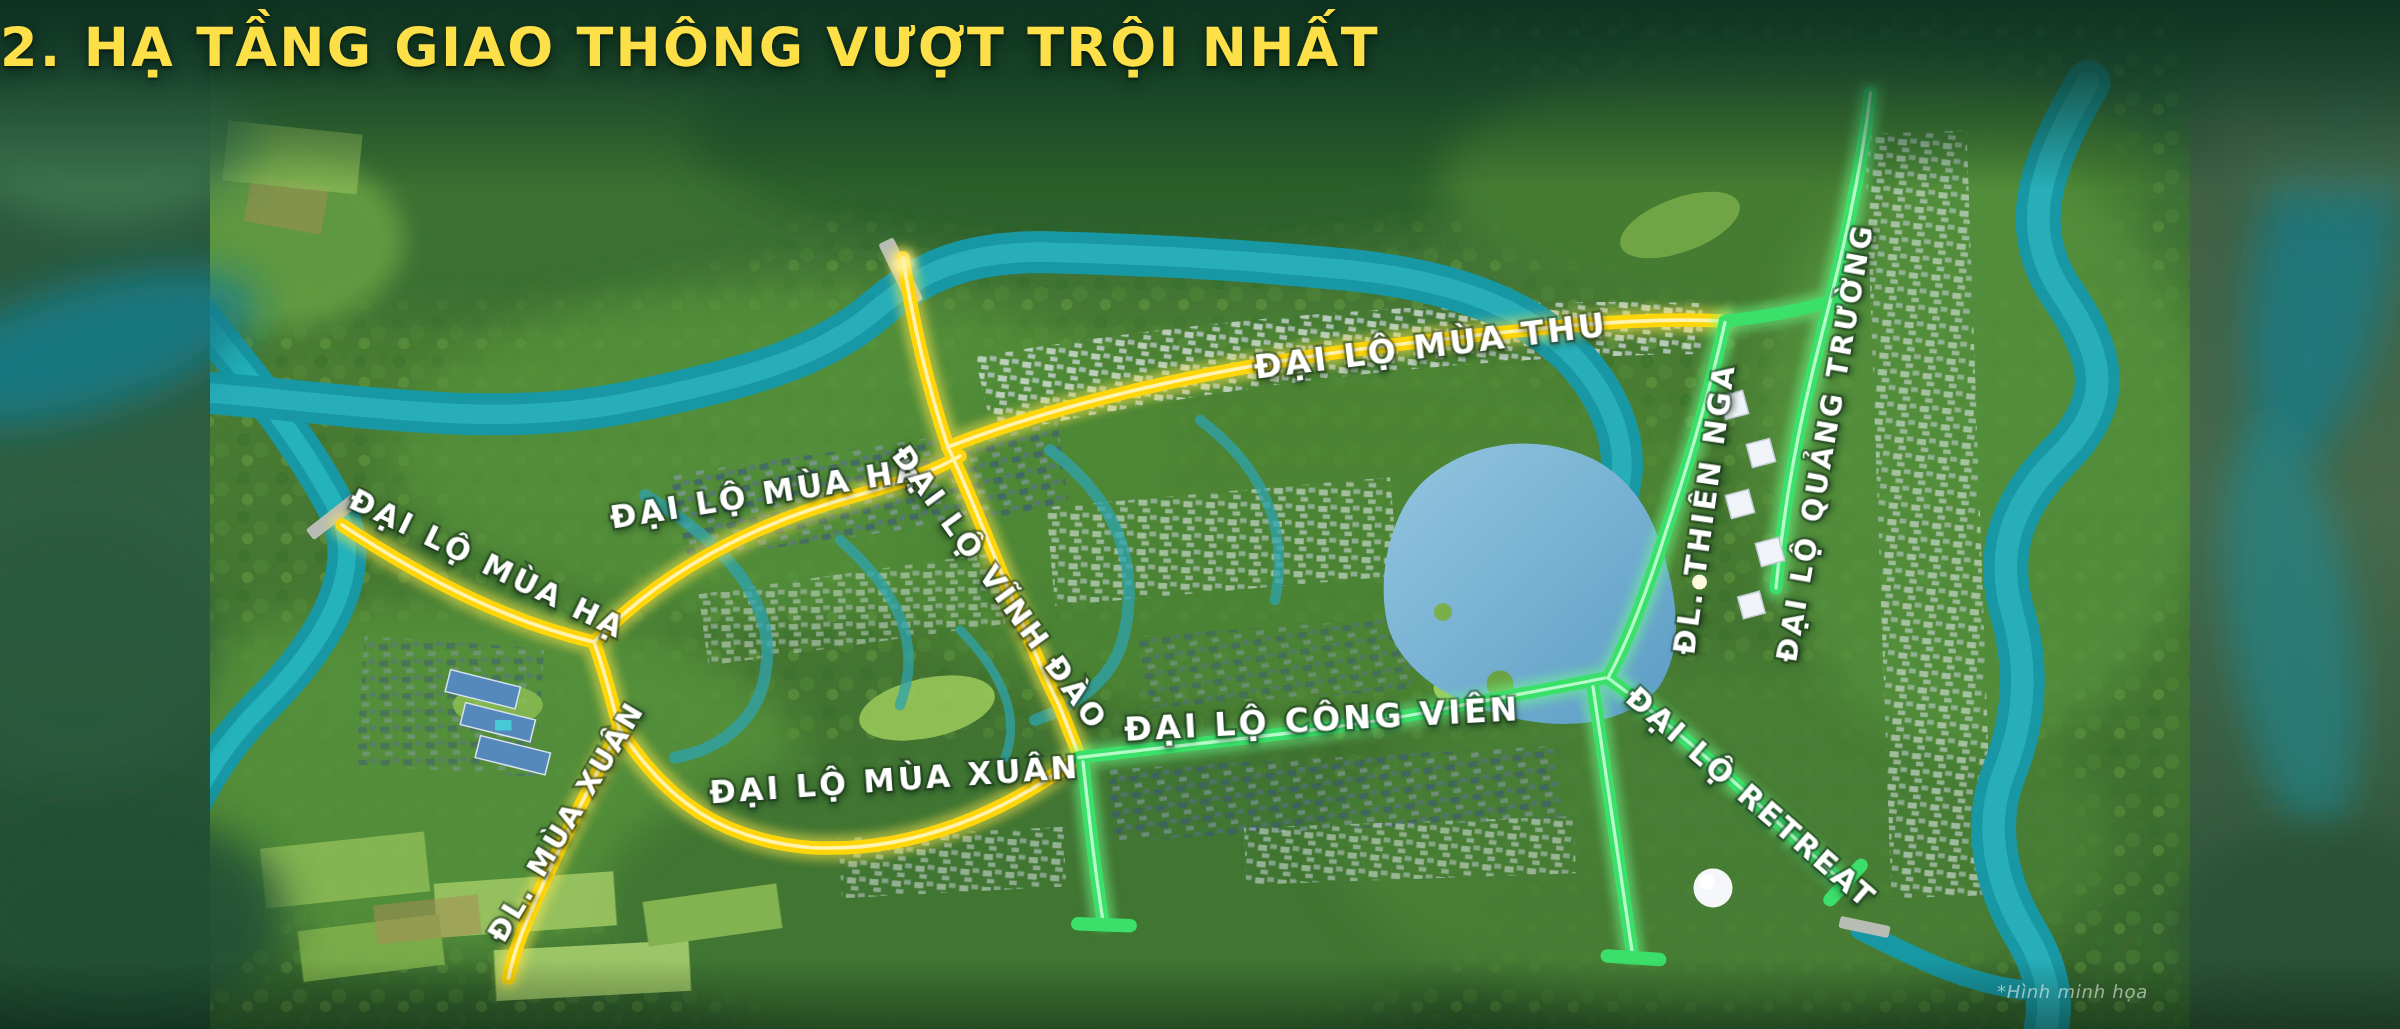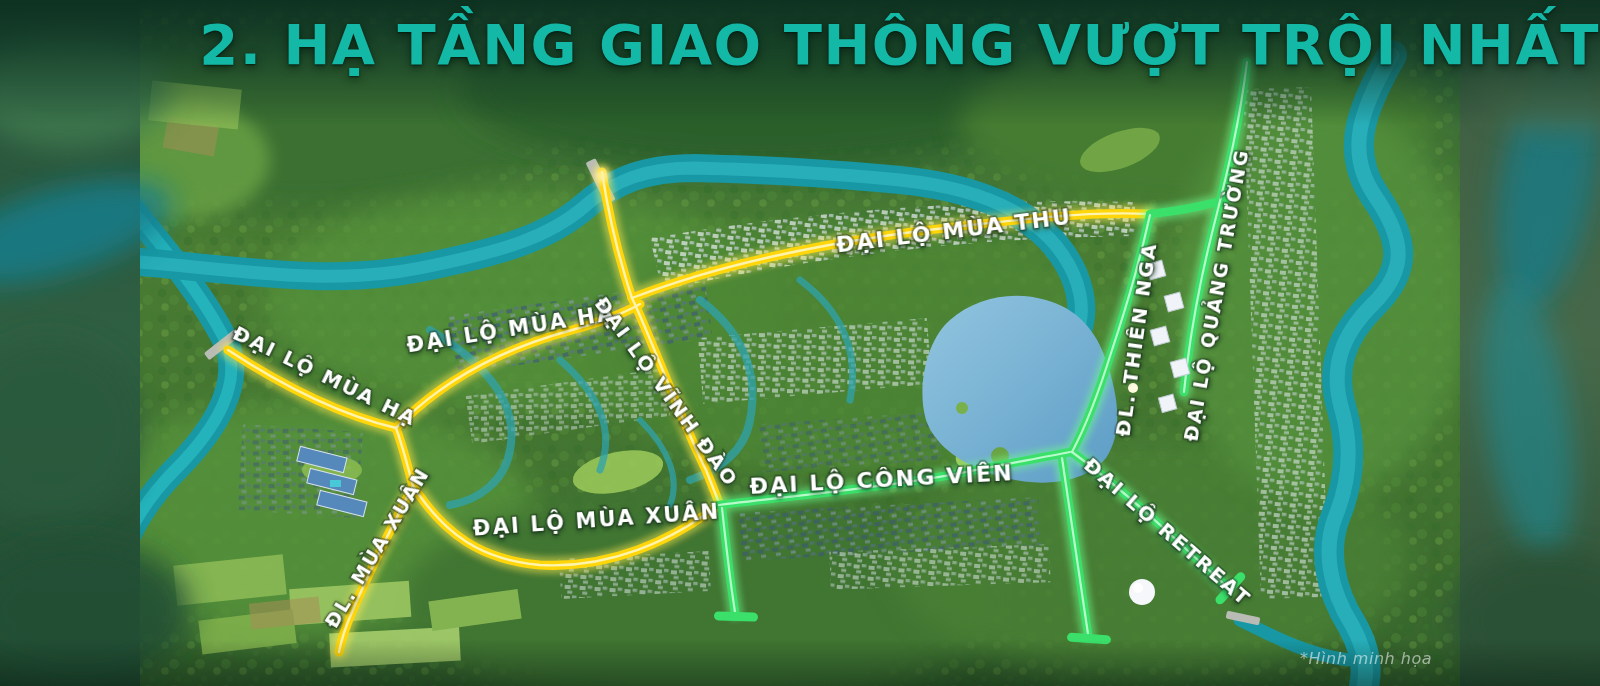--- a/index.html
+++ b/index.html
@@ -1,23 +1,23 @@
 <!DOCTYPE html>
 <html><head>
 <meta charset="utf-8">
 <style>
   html,body{margin:0;padding:0;background:#0d2b1e;}
   .stage{position:relative;width:1600px;height:686px;overflow:hidden;
          font-family:"DejaVu Sans","Liberation Sans",sans-serif;background:#1c4a35;}
   .stage svg{position:absolute;inset:0;display:block;}
-  .page-title{position:absolute;top:12px;left:0;width:100%;text-align:right;
-      color:#14b8a6;font-size:56px;font-weight:800;letter-spacing:1.5px;
+  .page-title{position:absolute;top:12px;left:0;width:100%;text-align:left;
+      color:#fde047;font-size:36px;font-weight:800;letter-spacing:1.5px;
       text-shadow:0 3px 10px rgba(0,20,10,.6),0 1px 2px rgba(0,20,10,.7);z-index:5;}
   .disclaimer{position:absolute;right:168px;bottom:18px;color:rgba(255,255,255,.55);
-      font-size:16px;font-style:italic;letter-spacing:.5px;z-index:5;}
+      font-size:12px;font-style:italic;letter-spacing:.5px;z-index:5;}
   .road-label{fill:#ffffff;font-weight:800;letter-spacing:2.2px;
       paint-order:stroke;stroke:rgba(20,45,25,.45);stroke-width:3px;
       filter:drop-shadow(0 2px 2px rgba(0,25,12,.55));text-anchor:middle;}
   .fs22{font-size:22px}.fs21{font-size:21px}.fs20{font-size:20px}.fs19{font-size:19px}
   .top-shade{position:absolute;top:0;left:0;width:100%;height:125px;z-index:4;
       background:linear-gradient(180deg,rgba(13,48,32,.95) 0%,rgba(16,55,38,.72) 40%,rgba(20,60,40,0) 100%);pointer-events:none;}
   .bottom-shade{position:absolute;bottom:0;left:0;width:100%;height:46px;z-index:4;
       background:linear-gradient(0deg,rgba(8,28,18,.45),rgba(8,28,18,0));pointer-events:none;}
 </style>
 </head>

